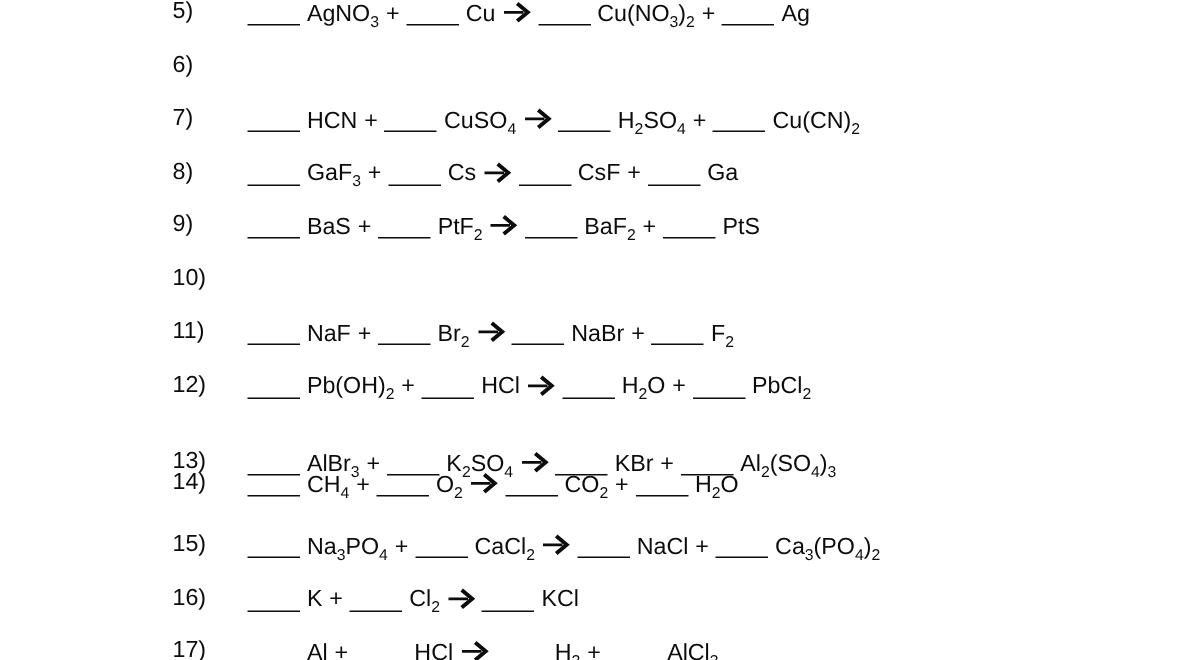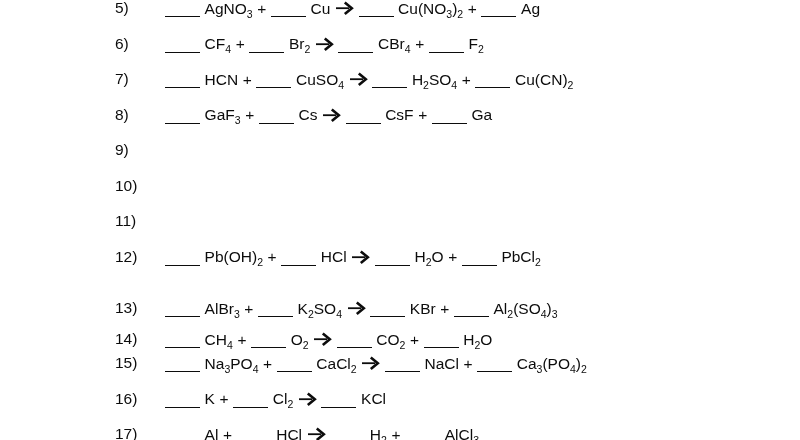--- a/index.html
+++ b/index.html
@@ -32,63 +32,67 @@
 <div id="sheet">
     <div class="row" style="top: -1px;">
       <span class="num">5)</span>
       <span class="eq"><span class="blank"></span><span class="formula">AgNO<sub>3</sub></span><span class="op">+</span><span class="blank"></span><span class="formula">Cu</span><span class="arrow"><svg width="19" height="14" viewBox="0 0 19 14">
             <path d="M1 7.2 H14" stroke="#0c0c0c" stroke-width="1.8" fill="none"></path>
             <path d="M9.8 1.4 L16.8 7.2 L9.8 13" stroke="#0c0c0c" stroke-width="2.6" fill="none" stroke-linejoin="miter"></path>
           </svg></span><span class="blank"></span><span class="formula">Cu(NO<sub>3</sub>)<sub>2</sub></span><span class="op">+</span><span class="blank"></span><span class="formula">Ag</span></span>
     </div>
     <div class="row" style="top: 34.5px;">
       <span class="num">6)</span>
-      <span class="eq"><span class="blank"></span><span class="formula">CF<sub>4</sub></span><span class="op">+</span><span class="blank"></span><span class="formula">Br<sub>2</sub></span><span class="arrow"><svg width="19" height="14" viewBox="0 0 19 14">
-            <path d="M1 7.2 H14" stroke="#0c0c0c" stroke-width="1.8" fill="none"></path>
-            <path d="M9.8 1.4 L16.8 7.2 L9.8 13" stroke="#0c0c0c" stroke-width="2.6" fill="none" stroke-linejoin="miter"></path>
-          </svg></span><span class="blank"></span><span class="formula">CBr<sub>4</sub></span><span class="op">+</span><span class="blank"></span><span class="formula">F<sub>2</sub></span></span>
     </div>
     <div class="row" style="top: 70px;">
       <span class="num">7)</span>
       <span class="eq"><span class="blank"></span><span class="formula">HCN</span><span class="op">+</span><span class="blank"></span><span class="formula">CuSO<sub>4</sub></span><span class="arrow"><svg width="19" height="14" viewBox="0 0 19 14">
             <path d="M1 7.2 H14" stroke="#0c0c0c" stroke-width="1.8" fill="none"></path>
             <path d="M9.8 1.4 L16.8 7.2 L9.8 13" stroke="#0c0c0c" stroke-width="2.6" fill="none" stroke-linejoin="miter"></path>
           </svg></span><span class="blank"></span><span class="formula">H<sub>2</sub>SO<sub>4</sub></span><span class="op">+</span><span class="blank"></span><span class="formula">Cu(CN)<sub>2</sub></span></span>
     </div>
     <div class="row" style="top: 105.5px;">
       <span class="num">8)</span>
       <span class="eq"><span class="blank"></span><span class="formula">GaF<sub>3</sub></span><span class="op">+</span><span class="blank"></span><span class="formula">Cs</span><span class="arrow"><svg width="19" height="14" viewBox="0 0 19 14">
             <path d="M1 7.2 H14" stroke="#0c0c0c" stroke-width="1.8" fill="none"></path>
             <path d="M9.8 1.4 L16.8 7.2 L9.8 13" stroke="#0c0c0c" stroke-width="2.6" fill="none" stroke-linejoin="miter"></path>
           </svg></span><span class="blank"></span><span class="formula">CsF</span><span class="op">+</span><span class="blank"></span><span class="formula">Ga</span></span>
     </div>
     <div class="row" style="top: 141px;">
       <span class="num">9)</span>
+      <span class="eq"><span class="blank"></span><span class="formula">BaS</span><span class="op">+</span><span class="blank"></span><span class="formula">PtF<sub>2</sub></span><span class="arrow"><svg width="19" height="14" viewBox="0 0 19 14">
+            <path d="M1 7.2 H14" stroke="#0c0c0c" stroke-width="1.8" fill="none"></path>
+            <path d="M9.8 1.4 L16.8 7.2 L9.8 13" stroke="#0c0c0c" stroke-width="2.6" fill="none" stroke-linejoin="miter"></path>
+          </svg></span><span class="blank"></span><span class="formula">BaF<sub>2</sub></span><span class="op">+</span><span class="blank"></span><span class="formula">PtS</span></span>
     </div>
     <div class="row" style="top: 176.5px; padding-left: 36px;">
       <span class="num">10)</span>
     </div>
     <div class="row" style="top: 212px; text-align: center;">
       <span class="num">11)</span>
+      <span class="eq"><span class="blank"></span><span class="formula">NaF</span><span class="op">+</span><span class="blank"></span><span class="formula">Br<sub>2</sub></span><span class="arrow"><svg width="19" height="14" viewBox="0 0 19 14">
+            <path d="M1 7.2 H14" stroke="#0c0c0c" stroke-width="1.8" fill="none"></path>
+            <path d="M9.8 1.4 L16.8 7.2 L9.8 13" stroke="#0c0c0c" stroke-width="2.6" fill="none" stroke-linejoin="miter"></path>
+          </svg></span><span class="blank"></span><span class="formula">NaBr</span><span class="op">+</span><span class="blank"></span><span class="formula">F<sub>2</sub></span></span>
     </div>
     <div class="row" style="top: 247.5px;">
       <span class="num">12)</span>
       <span class="eq"><span class="blank"></span><span class="formula">Pb(OH)<sub>2</sub></span><span class="op">+</span><span class="blank"></span><span class="formula">HCl</span><span class="arrow"><svg width="19" height="14" viewBox="0 0 19 14">
             <path d="M1 7.2 H14" stroke="#0c0c0c" stroke-width="1.8" fill="none"></path>
             <path d="M9.8 1.4 L16.8 7.2 L9.8 13" stroke="#0c0c0c" stroke-width="2.6" fill="none" stroke-linejoin="miter"></path>
           </svg></span><span class="blank"></span><span class="formula">H<sub>2</sub>O</span><span class="op">+</span><span class="blank"></span><span class="formula">PbCl<sub>2</sub></span></span>
     </div>
     <div class="row" style="top: 283px; margin-top: 16px;">
       <span class="num">13)</span>
       <span class="eq"><span class="blank"></span><span class="formula">AlBr<sub>3</sub></span><span class="op">+</span><span class="blank"></span><span class="formula">K<sub>2</sub>SO<sub>4</sub></span><span class="arrow"><svg width="19" height="14" viewBox="0 0 19 14">
             <path d="M1 7.2 H14" stroke="#0c0c0c" stroke-width="1.8" fill="none"></path>
             <path d="M9.8 1.4 L16.8 7.2 L9.8 13" stroke="#0c0c0c" stroke-width="2.6" fill="none" stroke-linejoin="miter"></path>
           </svg></span><span class="blank"></span><span class="formula">KBr</span><span class="op">+</span><span class="blank"></span><span class="formula">Al<sub>2</sub>(SO<sub>4</sub>)<sub>3</sub></span></span>
     </div>
-    <div class="row" style="top: 330px;">
+    <div class="row" style="top: 313px;">
       <span class="num">14)</span>
       <span class="eq"><span class="blank"></span><span class="formula">CH<sub>4</sub></span><span class="op">+</span><span class="blank"></span><span class="formula">O<sub>2</sub></span><span class="arrow"><svg width="19" height="14" viewBox="0 0 19 14">
             <path d="M1 7.2 H14" stroke="#0c0c0c" stroke-width="1.8" fill="none"></path>
             <path d="M9.8 1.4 L16.8 7.2 L9.8 13" stroke="#0c0c0c" stroke-width="2.6" fill="none" stroke-linejoin="miter"></path>
           </svg></span><span class="blank"></span><span class="formula">CO<sub>2</sub></span><span class="op">+</span><span class="blank"></span><span class="formula">H<sub>2</sub>O</span></span>
     </div>
     <div class="row" style="top: 354px;">
       <span class="num">15)</span>
       <span class="eq"><span class="blank"></span><span class="formula">Na<sub>3</sub>PO<sub>4</sub></span><span class="op">+</span><span class="blank"></span><span class="formula">CaCl<sub>2</sub></span><span class="arrow"><svg width="19" height="14" viewBox="0 0 19 14">
             <path d="M1 7.2 H14" stroke="#0c0c0c" stroke-width="1.8" fill="none"></path>

